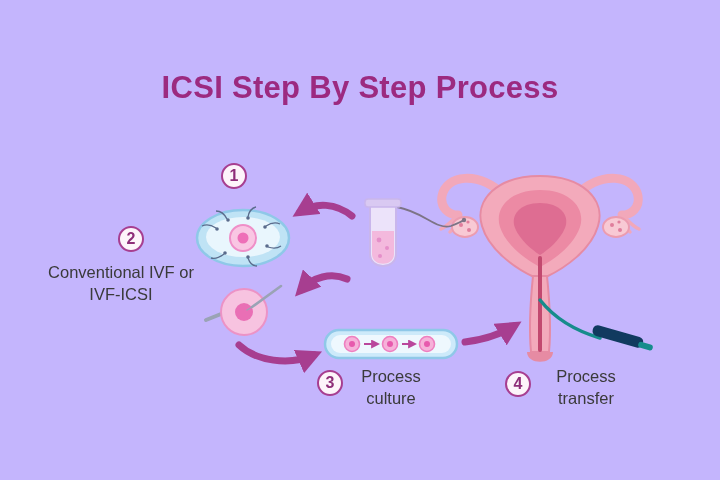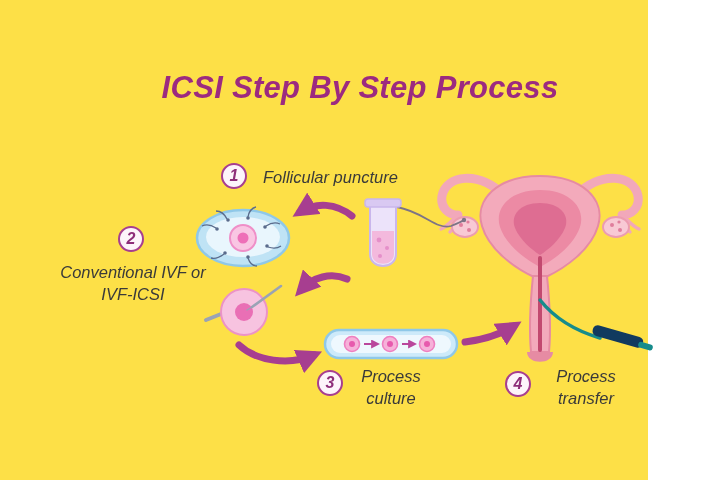--- a/index.html
+++ b/index.html
@@ -2,23 +2,22 @@
 <html><head>
 <meta charset="utf-8">
 <style>
   html,body{margin:0;padding:0;}
   body{
     width:720px;height:480px;overflow:hidden;
     font-family:"Liberation Sans", sans-serif;
     background:#ffffff;
   }
   .canvas{
-    position:relative;width:648px;height:480px;
-    background:#fde047;
-    font-style:italic;
+    position:relative;width:720px;height:480px;
+    background:#c4b5fd;
   }
   .title{
     position:absolute;left:0;top:70px;width:720px;
     text-align:center;margin:0;
     font-size:31px;font-weight:800;letter-spacing:.3px;
     color:#9c2a80;
   }
   .badge{
     position:absolute;width:26px;height:26px;border-radius:50%;
     background:#fdf4fa;border:2px solid #a73e90;
@@ -27,21 +26,21 @@
     box-sizing:border-box;
   }
   .lbl{
     position:absolute;color:#3a3a3a;font-size:16.5px;font-weight:500;
     line-height:1.32;
   }
   .lbl.center{text-align:center;}
   #badge1{left:221px;top:163px;}
   #label1{left:263px;top:167px;white-space:nowrap;}
   #badge2{left:118px;top:226px;}
-  #label2{left:50px;top:262px;width:166px;}
+  #label2{left:38px;top:262px;width:166px;}
   #badge3{left:317px;top:370px;}
   #label3{left:351px;top:366px;width:80px;}
   #badge4{left:505px;top:371px;}
   #label4{left:541px;top:366px;width:90px;}
   svg.art{position:absolute;left:0;top:0;}
 </style>
 </head>
 <body>
 
 <div class="canvas">
@@ -157,21 +156,20 @@
       <path d="M 352 216 C 336 203 316 202 300 212" marker-end="url(#ah)"></path>
       <path d="M 347 279 C 331 272 313 277 301 290" marker-end="url(#ah)"></path>
       <path d="M 239 345 C 256 361 289 366 314 355" marker-end="url(#ah)"></path>
       <path d="M 465 342 C 483 340 501 334 514 326" marker-end="url(#ah)"></path>
     </g>
   </svg>
 
   <div class="badge" id="badge1">
     <span>1</span>
   </div>
-  <div class="lbl" id="label1">Follicular puncture</div>
 
   <div class="badge" id="badge2">
     <span>2</span>
   </div>
   <div class="lbl center" id="label2">Conventional IVF or IVF-ICSI</div>
 
   <div class="badge" id="badge3">
     <span>3</span>
   </div>
   <div class="lbl center" id="label3">Process culture</div>

